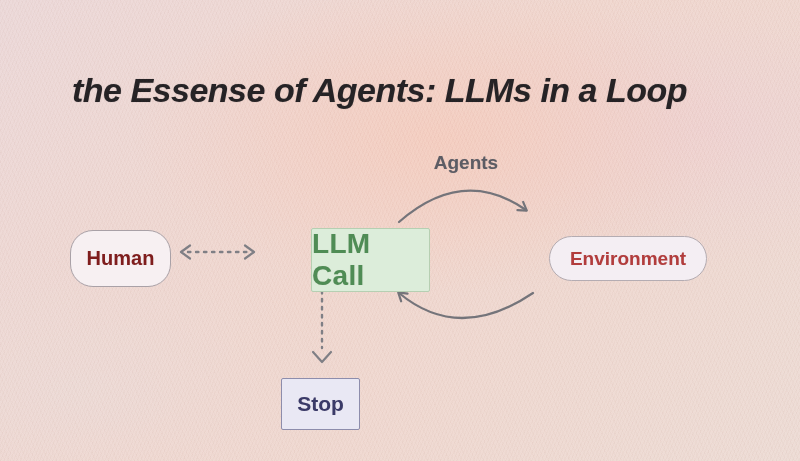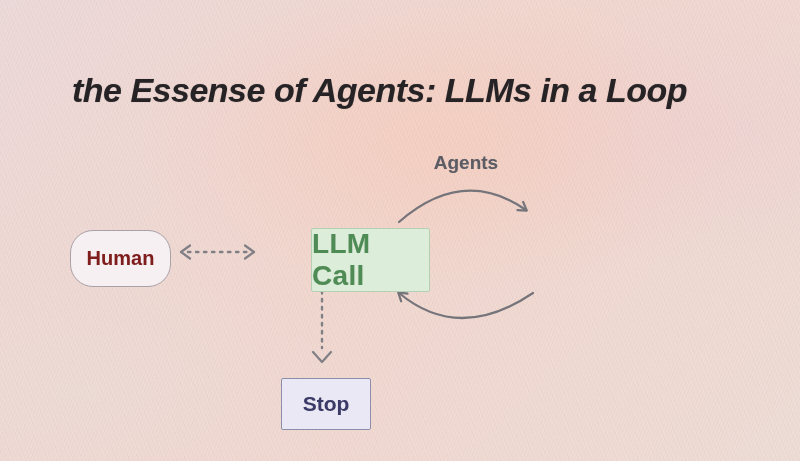--- a/index.html
+++ b/index.html
@@ -73,21 +73,21 @@
   }
   .node-environment {
     left: 549px; top: 236px; width: 158px; height: 45px;
     background: #f4eef3;
     border: 1.5px solid #b4acb2;
     border-radius: 23px;
     color: #b23c3c;
     font-size: 19px;
   }
   .node-stop {
-    left: 281px; top: 378px; width: 90px; height: 52px;
+    left: 281px; top: 378px; width: 79px; height: 52px;
     background: #e9e8f4;
     border: 1.5px solid #8d8dac;
     border-radius: 2px;
     color: #3a3a68;
     font-size: 21px;
   }
 
   .edge-label {
     position: absolute;
     transform: translateX(-50%);
@@ -132,20 +132,23 @@
   </svg>
 
   <div class="node node-human">
     <span>Human</span>
   </div>
 
   <div class="node node-llm-call">
     <span>LLM Call</span>
   </div>
 
+  <div class="node node-environment">
+    <span>Environment</span>
+  </div>
 
   <div class="node node-stop">
     <span>Stop</span>
   </div>
 
   <div class="edge-label label-action">Agents</div>
 
 
 </div>
 

